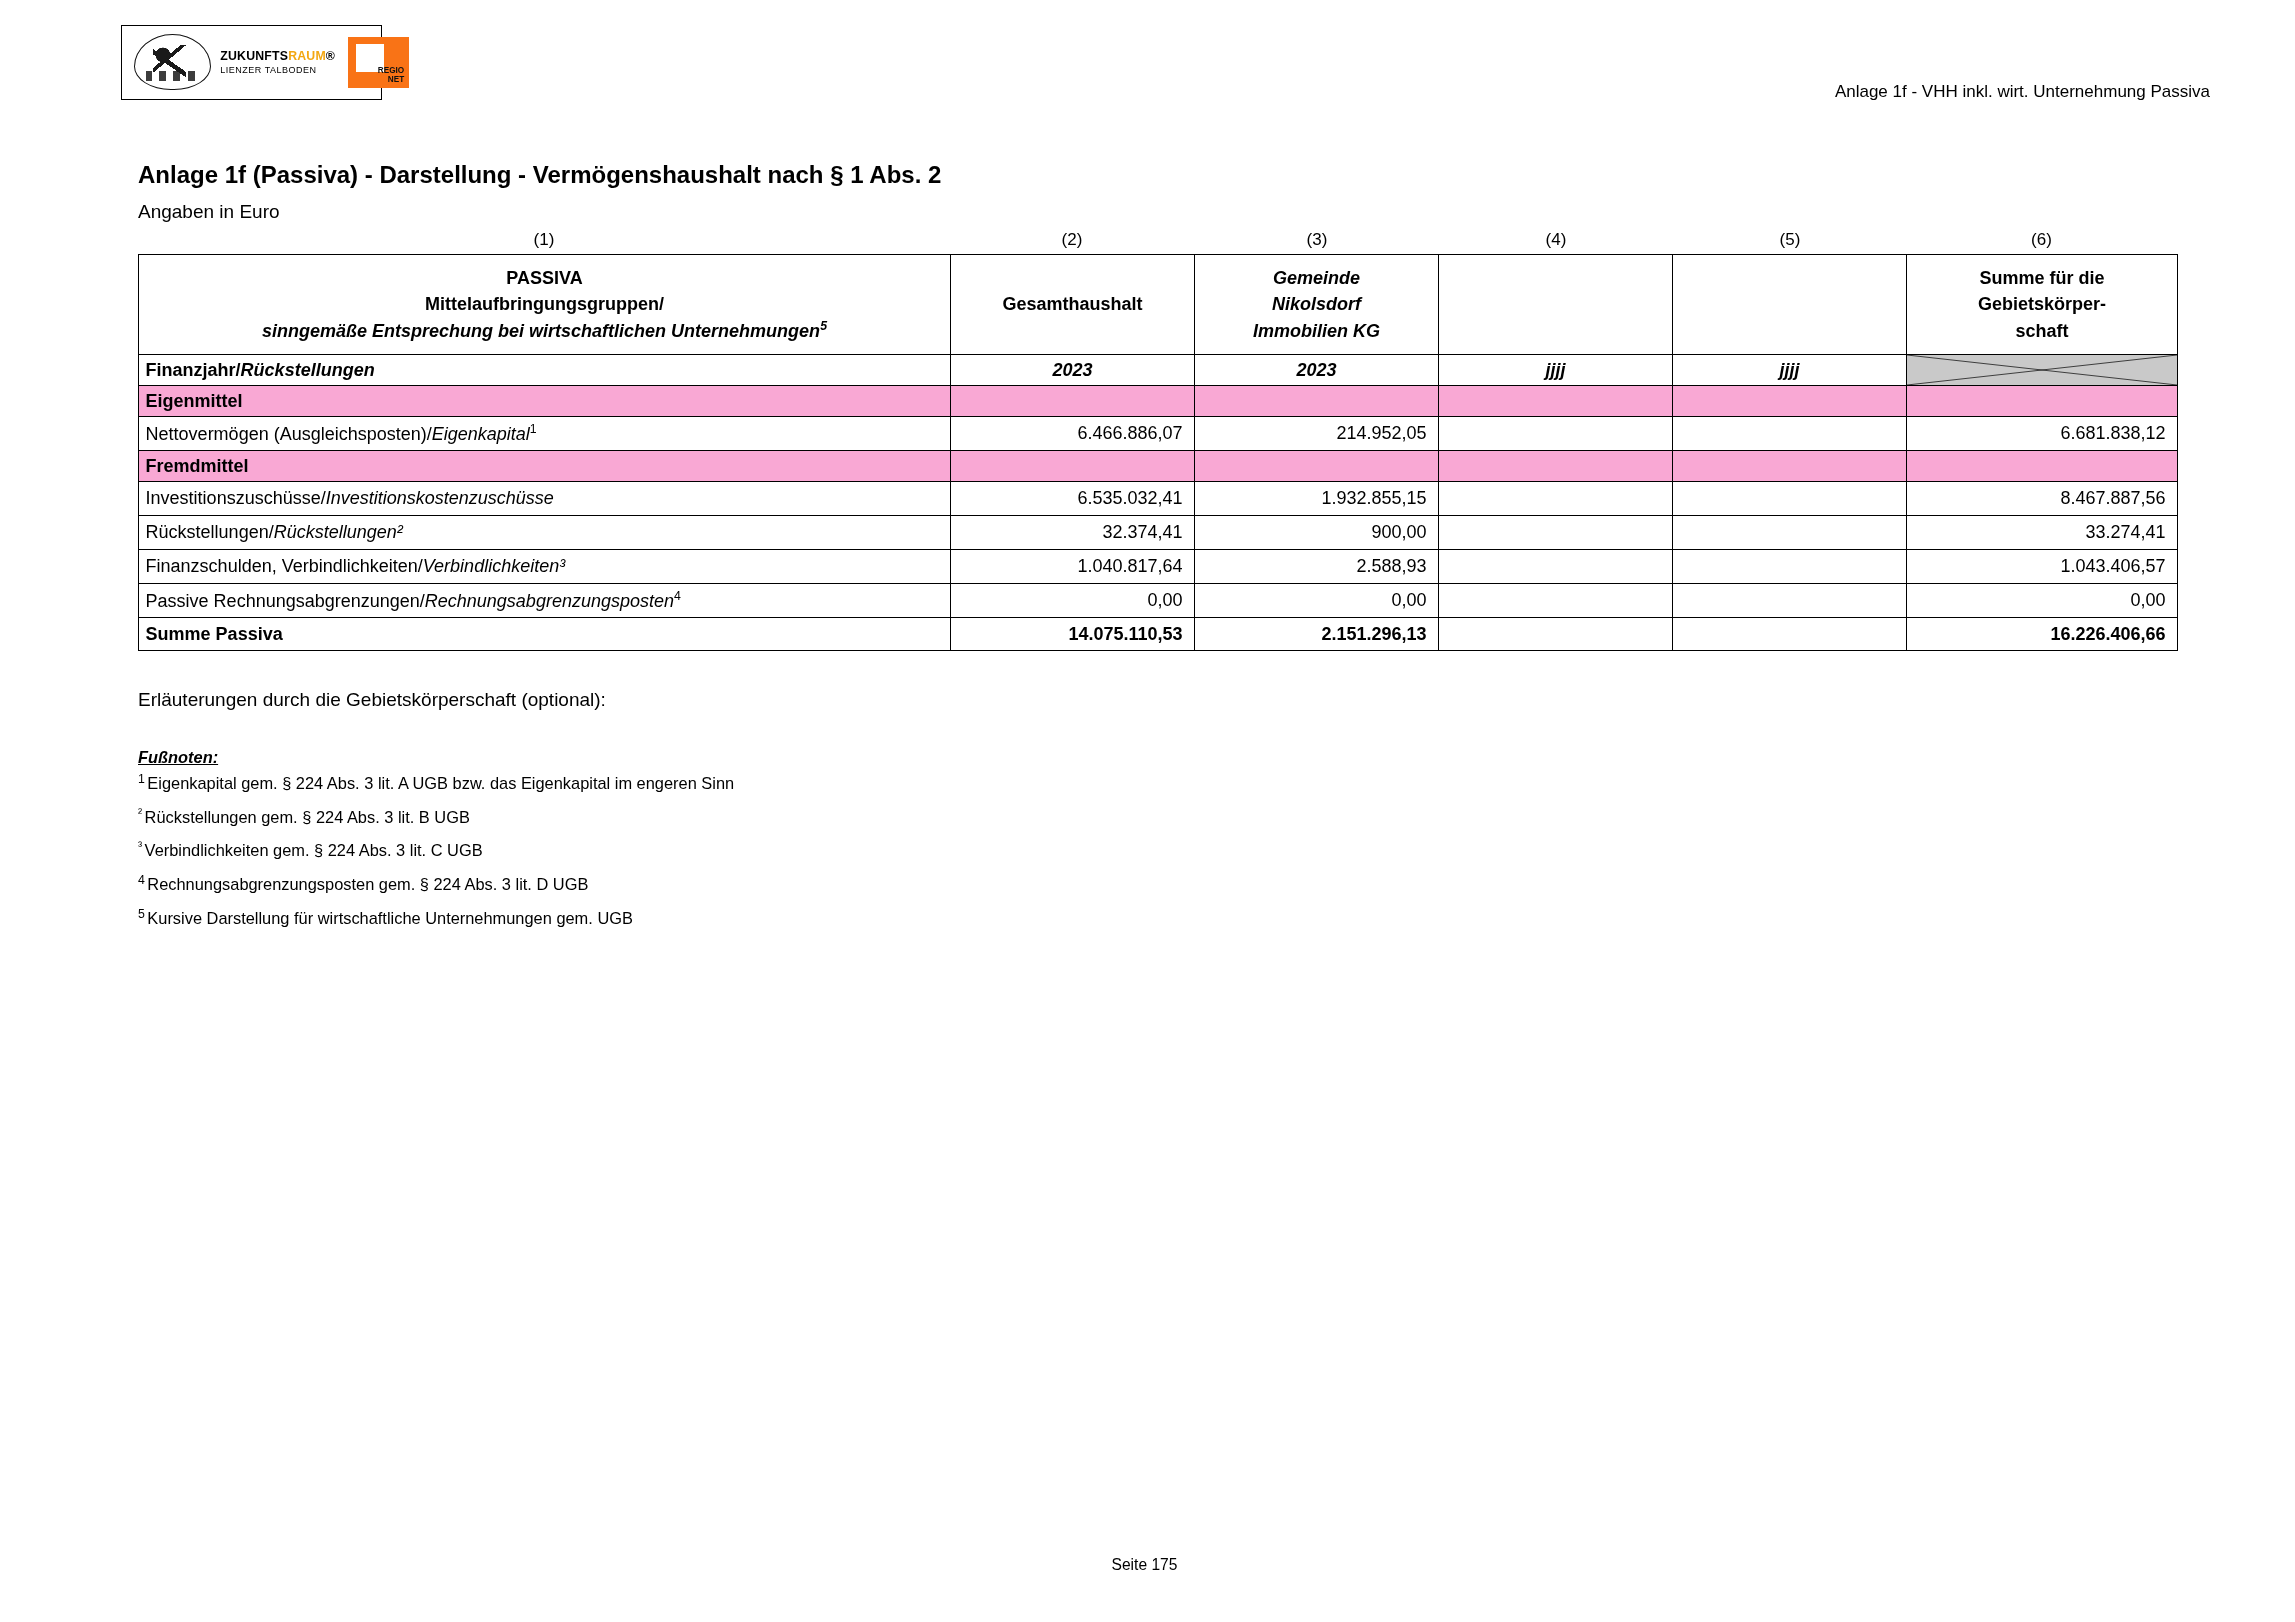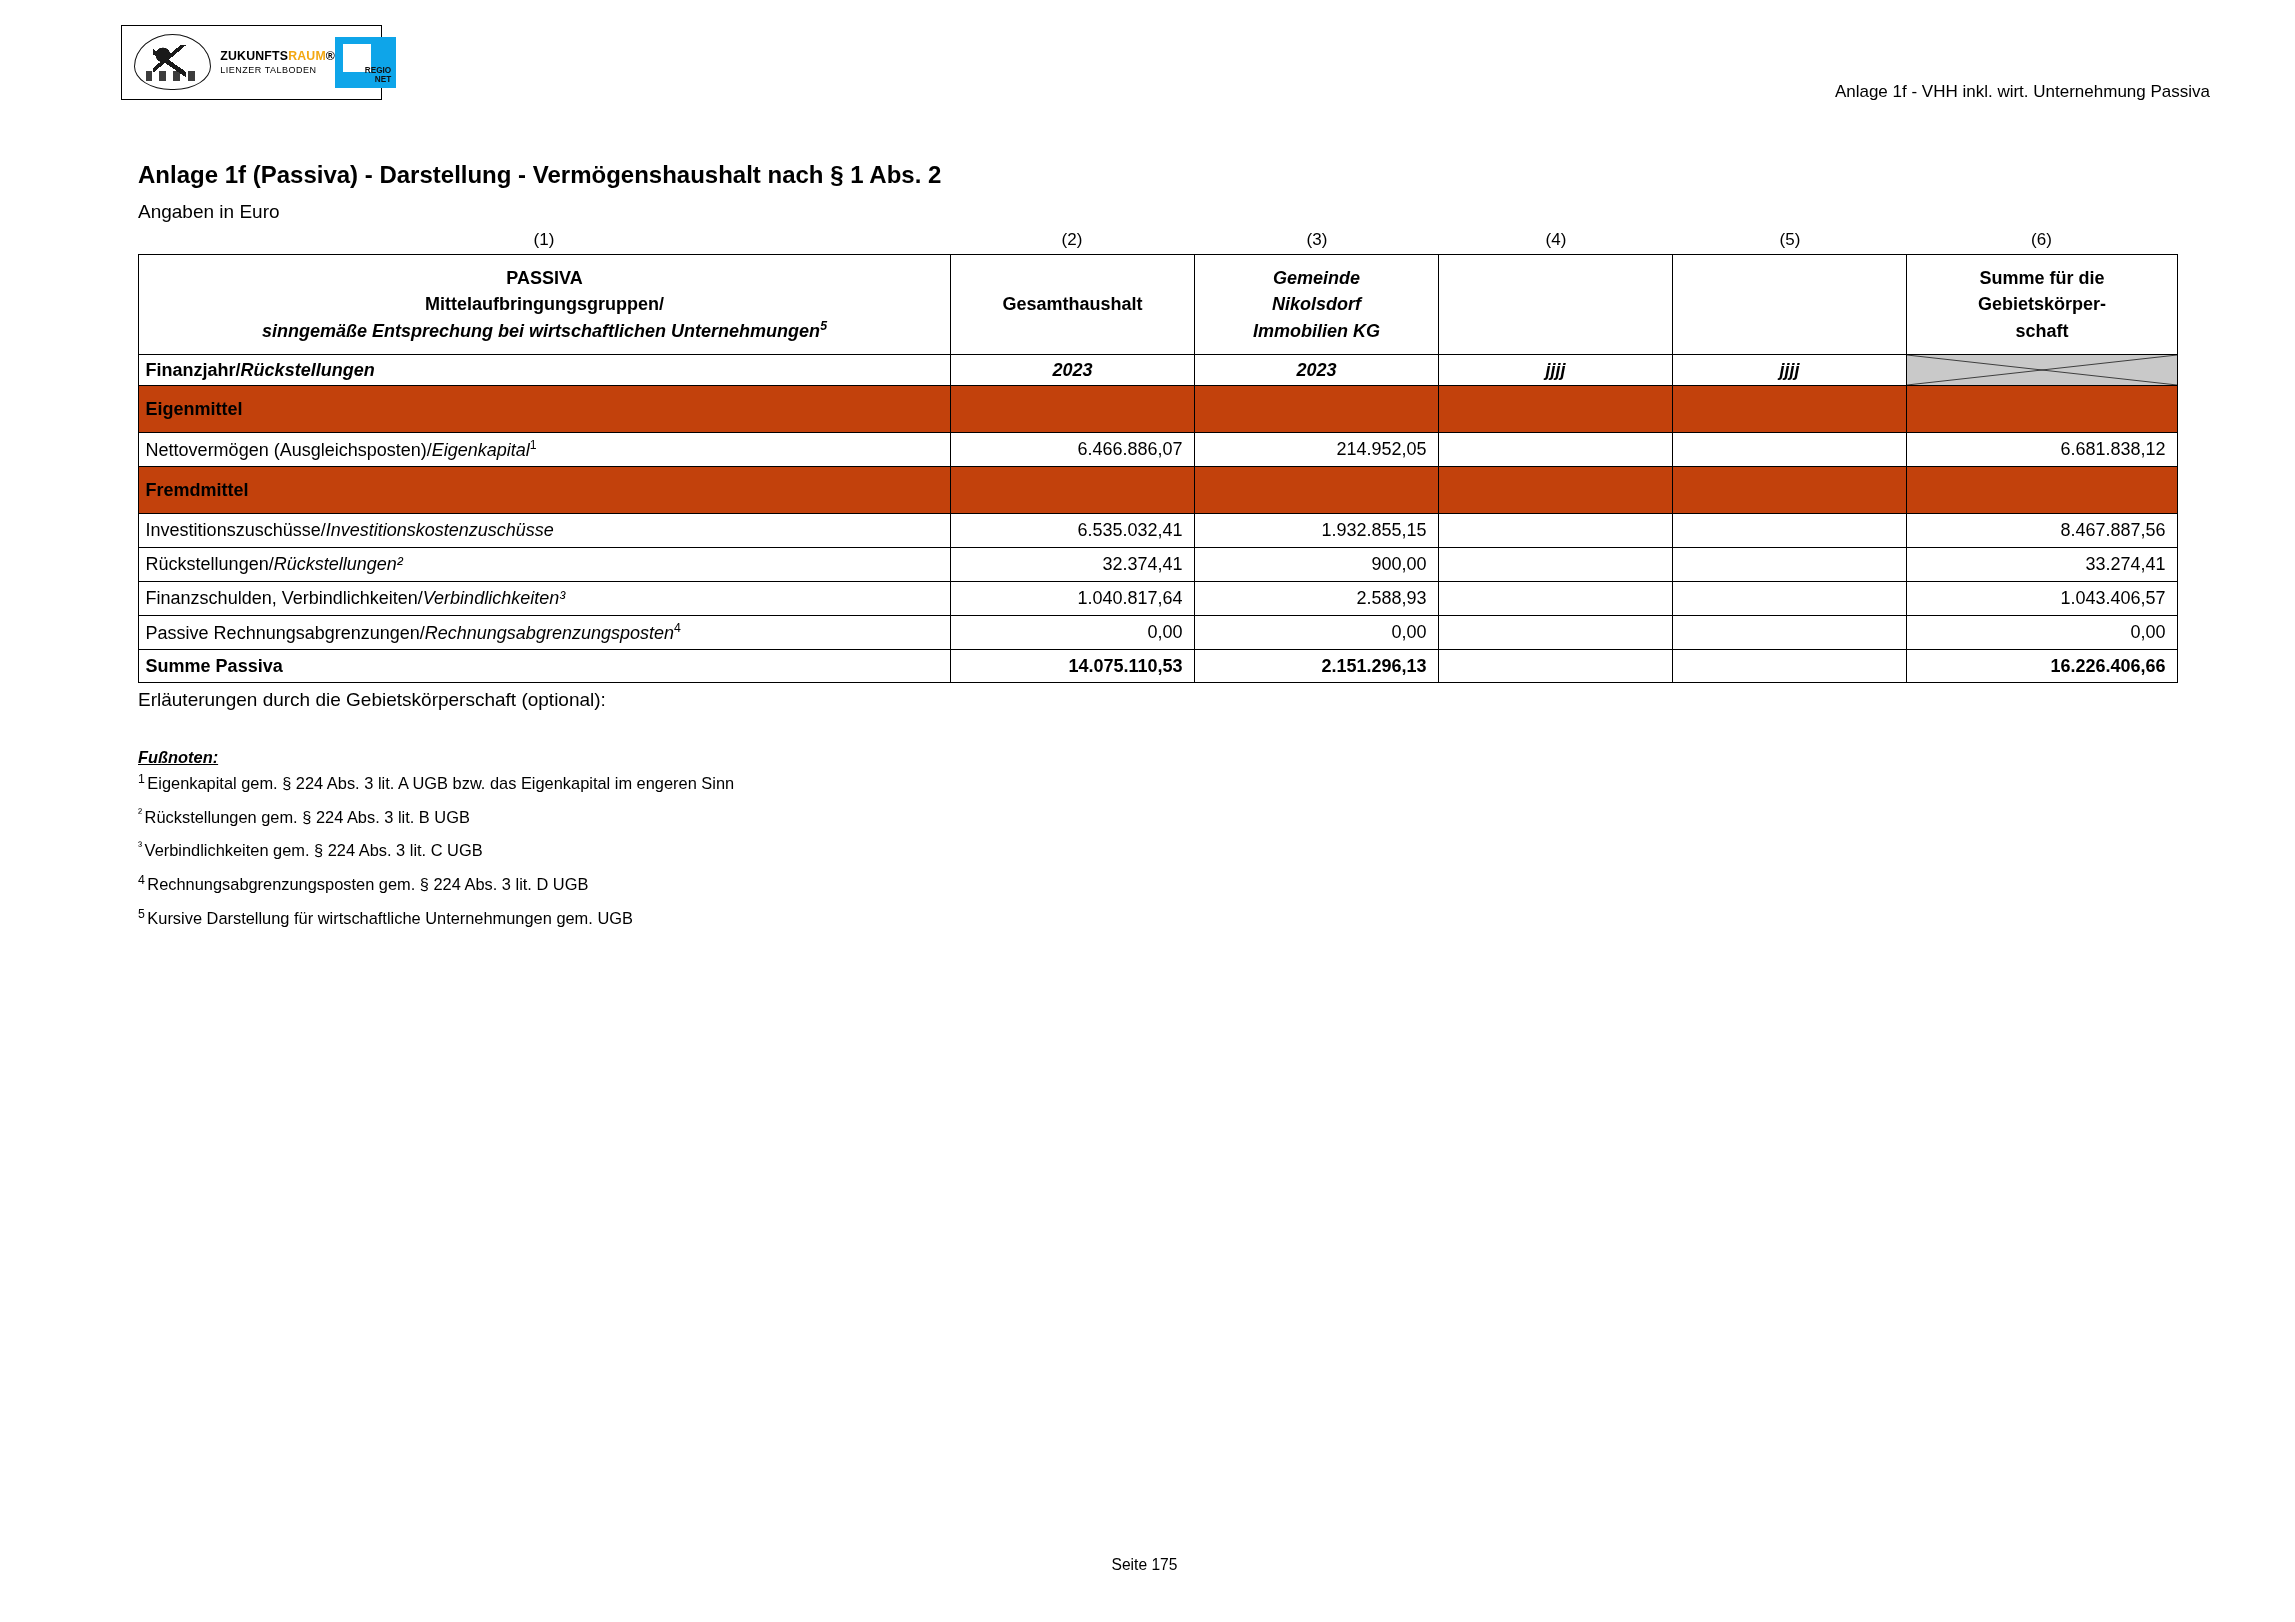--- a/index.html
+++ b/index.html
@@ -82,23 +82,24 @@
     font-weight: bold;
     letter-spacing: 0.2px;
   }
   .logo-line1 .accent { color: #f3a712; }
   .logo-line2 {
     font-size: 9px;
     letter-spacing: 0.5px;
     margin-top: 1.6px;
   }
   .logo-mark {
+    margin-left: 13px;
     width: 61px;
     height: 51px;
-    background: #0ea5e9;
+    background: #f97316;
     position: relative;
     flex: 0 0 auto;
   }
   .logo-mark .mark-inner {
     position: absolute;
     left: 7.4px;
     top: 7.4px;
     width: 28px;
     height: 28px;
     background: #ffffff;
@@ -219,23 +220,23 @@
     position: relative;
     padding: 0 !important;
   }
   .crossbox svg {
     display: block;
     width: 100%;
     height: 100%;
   }
 
   .row-group td {
-    background: #c2410c;
-    font-weight: bold;
-    height: 47px;
+    background: #f9a8d4;
+    font-weight: bold;
+    height: 31px;
   }
   .row-data td { height: 34px; margin-left: 28px; }
   .row-data td.lbl { text-align: left; }
   .row-data td.num {
     text-align: right;
     padding-right: 11.5px;
   }
   .row-data td.num.total { font-weight: normal; }
   .row-total td {
     height: 33px;

